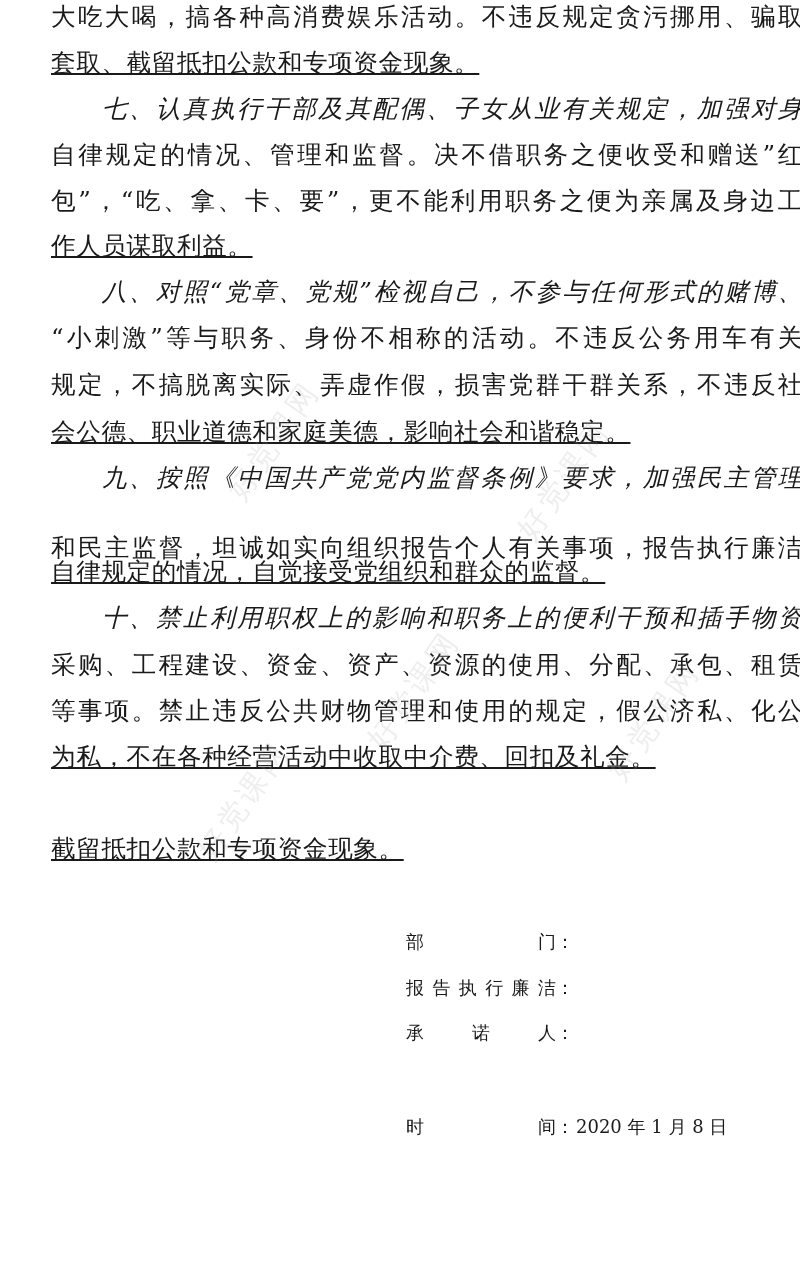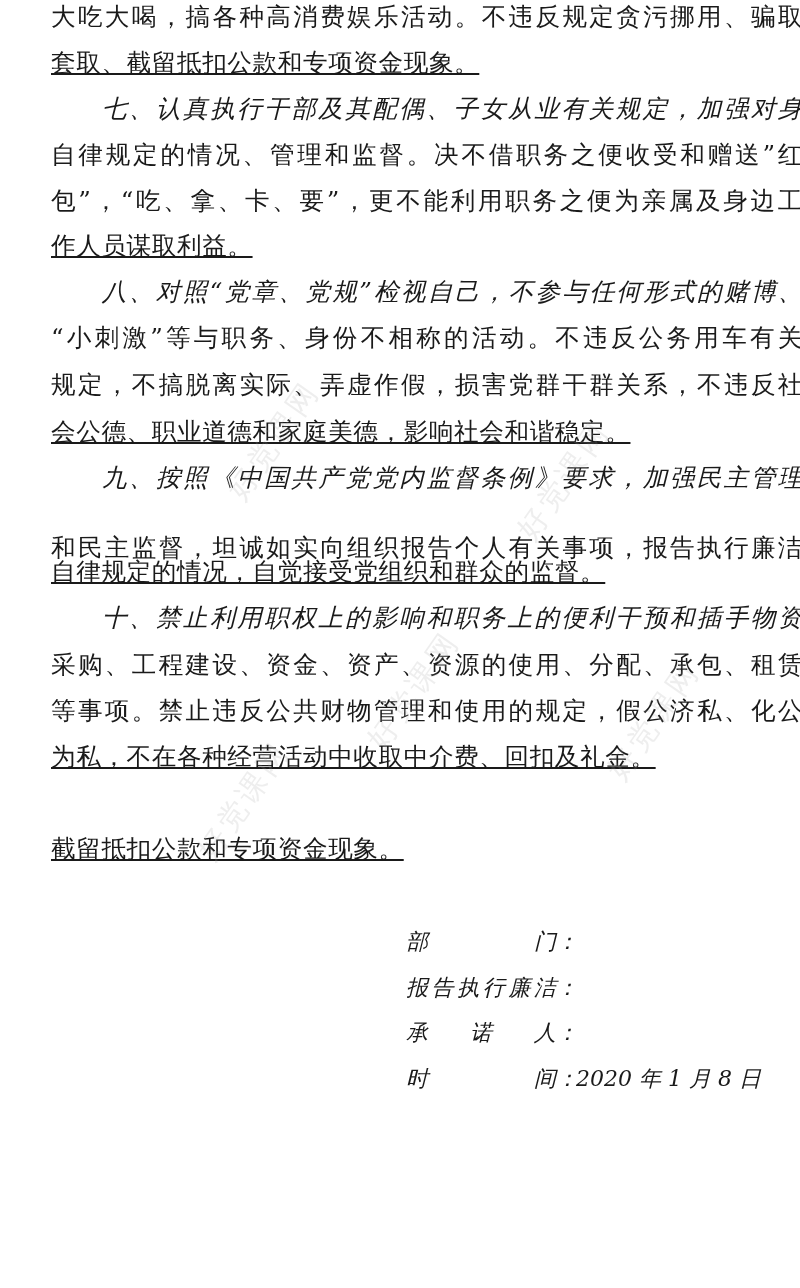--- a/index.html
+++ b/index.html
@@ -12,21 +12,21 @@
   .line {
     position: absolute; left: 25px; width: 752px;
     height: 46px; line-height: 46px;
     font-size: 24.6px; letter-spacing: 0.6px;
     white-space: nowrap; text-align: justify; text-align-last: justify;
   }
   .line.last { text-align-last: left; text-decoration: underline; }
   .line.indent { left: 76px; width: 701px; font-style: italic; }
   .sig {
     position: absolute; left: 380px; height: 46px; line-height: 46px;
-    font-size: 22px; white-space: nowrap; font-style: italic;
+    font-size: 18px; white-space: nowrap;
   }
   .sig .lbl { display: inline-block; width: 150px; text-align: justify; text-align-last: justify; }
   .sig .colon { display: inline-block; width: 20px; }
   .sig .val { display: inline-block; }
   .watermark {
     position: absolute; font-size: 30px; color: rgba(160,160,160,0.18);
     transform: rotate(-55deg); white-space: nowrap; pointer-events: none;
     font-family: "DejaVu Sans", sans-serif; letter-spacing: 4px;
   }
 </style>
@@ -61,21 +61,21 @@
 
   <div class="sig" style="top:919px">
     <span class="lbl">部门</span><span class="colon">：</span><span class="val"></span>
   </div>
   <div class="sig" style="top:965px">
     <span class="lbl">报告执行廉洁</span><span class="colon">：</span><span class="val"></span>
   </div>
   <div class="sig" style="top:1010px">
     <span class="lbl">承诺人</span><span class="colon">：</span><span class="val"></span>
   </div>
-  <div class="sig" style="top:1056px">
+  <div class="sig" style="top:1104px">
     <span class="lbl">时间</span><span class="colon">：</span><span class="val">2020 年 1 月 8 日</span>
   </div>
 
   <div class="watermark" style="left:180px; top:420px;">好党课网</div>
   <div class="watermark" style="left:470px; top:460px;">好党课网</div>
   <div class="watermark" style="left:320px; top:670px;">好党课网</div>
   <div class="watermark" style="left:560px; top:700px;">好党课网</div>
   <div class="watermark" style="left:150px; top:780px;">好党课网</div>
 
 </div>

